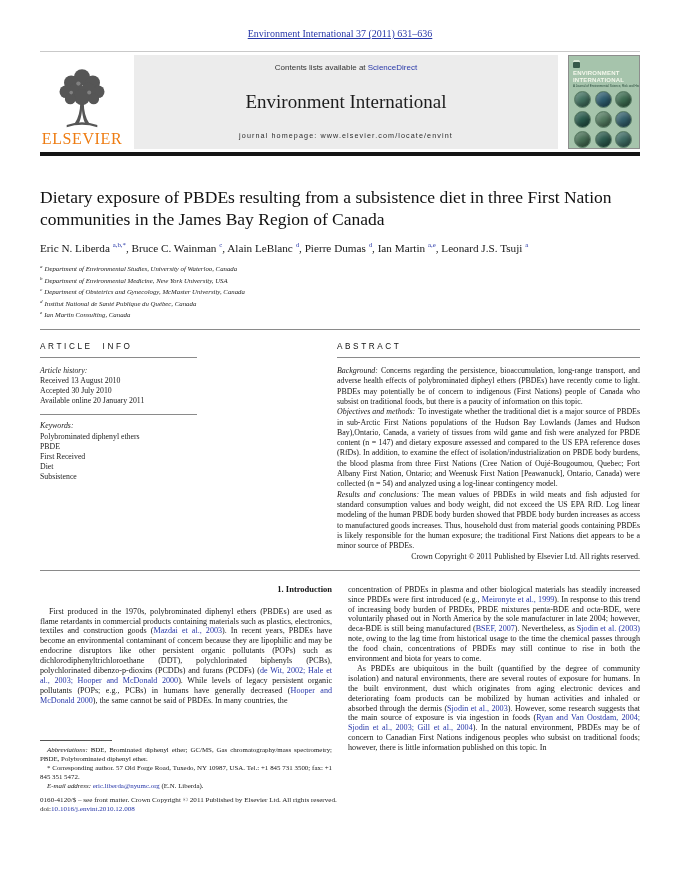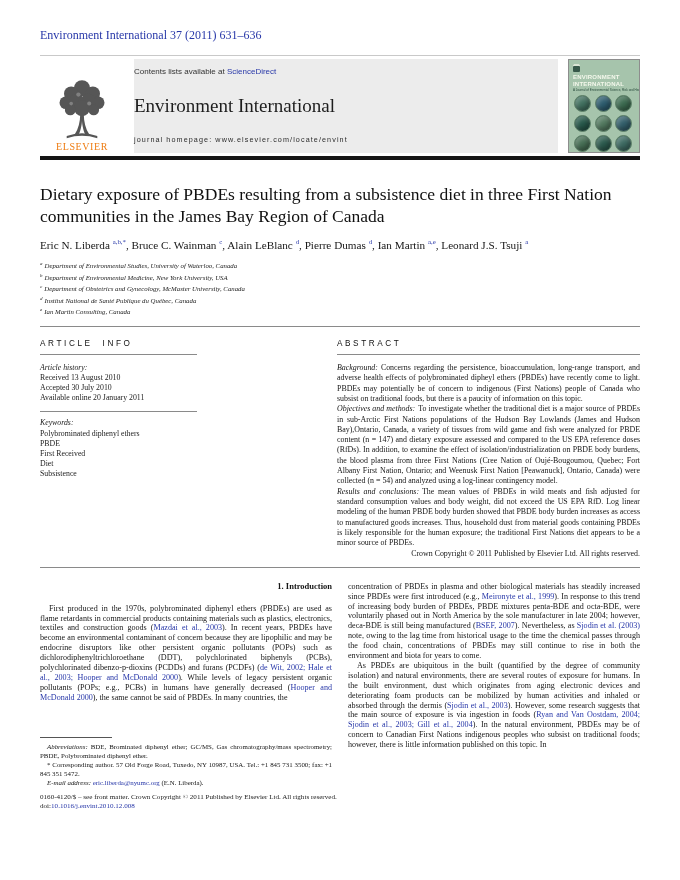--- a/index.html
+++ b/index.html
@@ -9,38 +9,38 @@
     --cover:#a6c4ac;
   }
   *{margin:0;padding:0;box-sizing:border-box;}
   html,body{background:#fff;}
   body{
     width:680px;height:880px;overflow:hidden;
     font-family:"Liberation Serif", serif;
     color:#1b1b1b;
   }
   .page{padding:28px 40px 0;}
-  .citation{text-align:left;font-size:12px;color:var(--link);margin-bottom:12px;}
+  .citation{text-align:center;font-size:10px;color:var(--link);margin-bottom:12px;text-decoration:underline;}
   .toprule{border-top:1px solid #c9c9c9;}
   .masthead{display:flex;align-items:stretch;margin-top:3px;height:94px;}
   .logo-box{width:84px;display:flex;flex-direction:column;align-items:center;justify-content:flex-end;padding-bottom:1px;}
   .logo-box svg{width:54px;height:62px;display:block;}
-  .elsevier-word{font-size:10px;color:var(--orange);letter-spacing:0.6px;margin-top:1px;}
-  .banner{flex:1;background:var(--banner);margin:0 10px;display:flex;flex-direction:column;justify-content:space-between;text-align:left;padding:8px 0 9px;}
+  .elsevier-word{font-size:16px;color:var(--orange);letter-spacing:0.6px;margin-top:1px;}
+  .banner{flex:1;background:var(--banner);margin:0 10px;display:flex;flex-direction:column;justify-content:space-between;text-align:center;padding:8px 0 9px;}
   .contents-line{font-family:"Liberation Sans",sans-serif;font-size:8px;color:#333;}
   .journal-title{font-size:19px;color:#1d1d1d;}
   .homepage-line{font-family:"Liberation Sans",sans-serif;font-size:7.2px;letter-spacing:1.1px;color:#2b2b2b;}
   .cover{width:72px;background:var(--cover);border:1px solid #8d8d8d;padding:4px 4px 2px;overflow:hidden;}
   .cover-logo{width:7px;height:8px;background:#37584a;margin-bottom:2px;border-radius:1px;box-shadow:inset 0 2px 0 #d8e4d4;}
   .cover-title{font-family:"Liberation Sans",sans-serif;font-weight:bold;font-size:6px;line-height:6.6px;color:#f4f8ec;letter-spacing:0.2px;}
   .cover-subtitle{font-family:"Liberation Sans",sans-serif;font-size:3px;color:#27493a;margin:1px 0 3px;white-space:nowrap;}
   .cover-circles{display:grid;grid-template-columns:repeat(3,1fr);gap:3px 2px;padding:0 1px;}
   .cov-circ{width:17px;height:17px;border-radius:50%;border:1px solid #5f8169;box-shadow:inset -2px -3px 4px rgba(0,0,0,.35), inset 2px 3px 4px rgba(255,255,255,.25);}
   .blackbar{height:3.5px;background:#151515;margin-top:3px;}
-  .title{font-size:17.5px;line-height:22px;margin-top:23px;color:#101010;}
+  .title{font-size:17.5px;line-height:22px;margin-top:30px;color:#101010;}
   .authors{margin-top:11px;font-size:11.2px;color:#161616;}
   .authors sup{font-size:6.8px;}
   .lnk{color:var(--link);}
   .ital{font-style:italic;}
   .affils{margin-top:9px;}
   .affil{font-size:6.8px;font-style:italic;line-height:9.3px;color:#222;}
   .affil sup{font-size:5px;margin-right:2px;}
   .rule{border-top:1px solid #8a8a8a;}
   .r1{margin-top:9px;}
   .info-abs{display:flex;}

